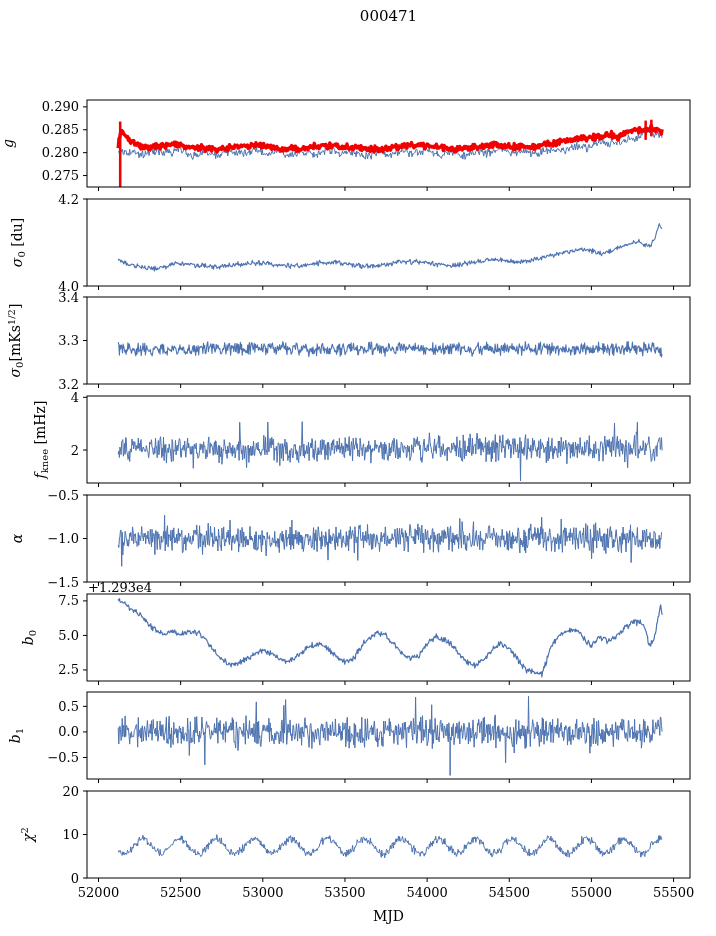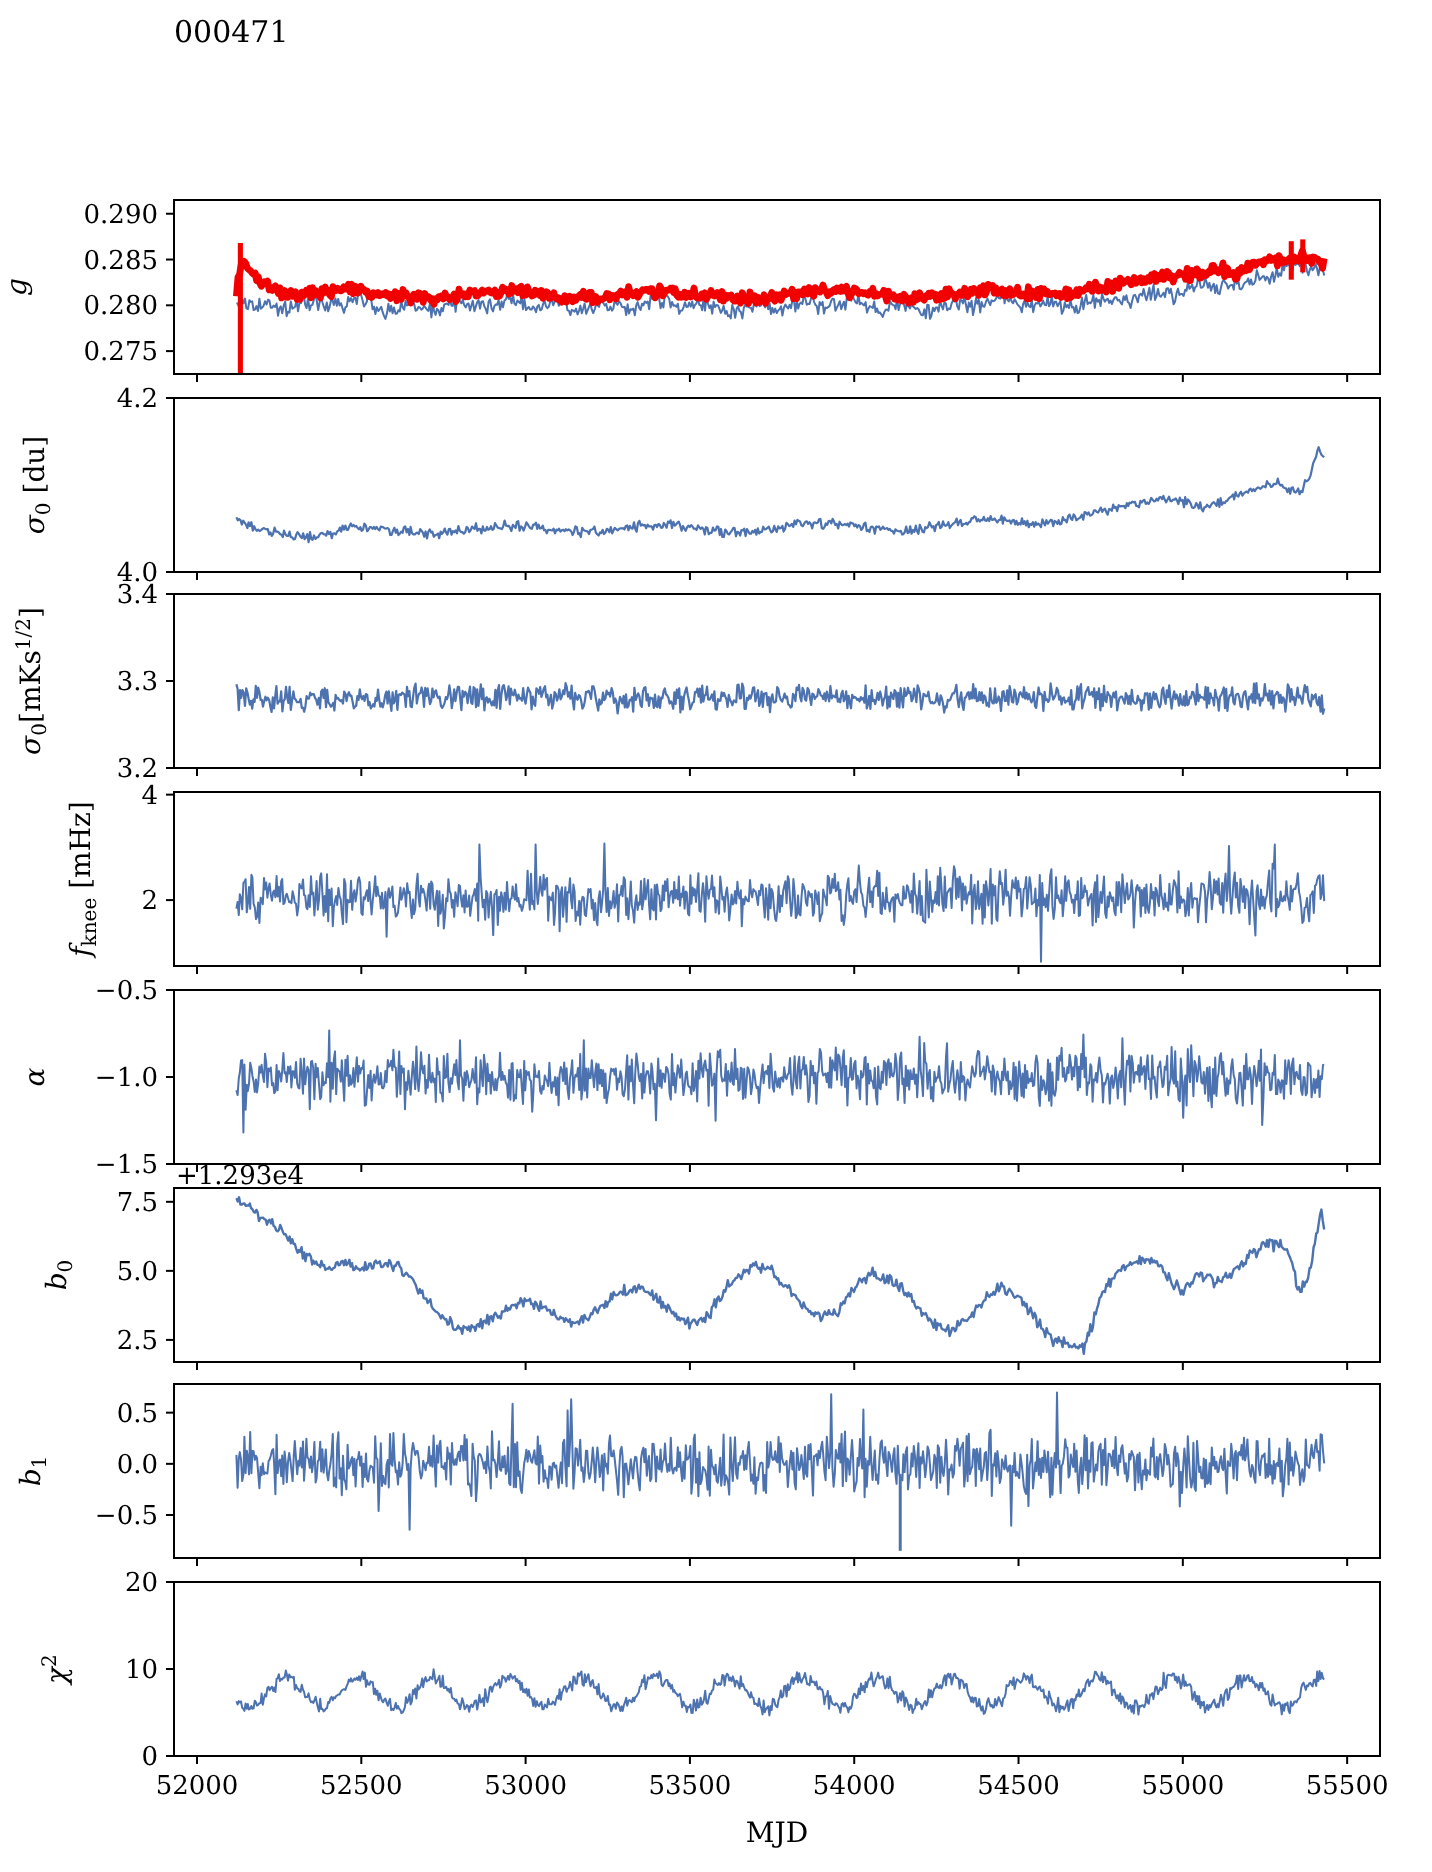--- a/index.html
+++ b/index.html
@@ -1,18 +1,18 @@
 <!DOCTYPE html>
 <html><head>
 <meta charset="utf-8">
 <style>
   html,body{margin:0;padding:0;background:#ffffff;}
   .figure{position:relative;width:716px;height:936px;background:#ffffff;
           font-family:"DejaVu Serif", serif;color:#000;overflow:hidden;}
-  .fig-title{position:absolute;top:7px;left:87px;width:603px;
+  .fig-title{position:absolute;top:7px;left:87px;width:603px;text-align:center;
              font-size:15px;color:#000;}
   svg{position:absolute;top:0;left:0;}
   .tick{font-family:"DejaVu Serif", serif;font-size:13px;fill:#000;}
   .ylabel{font-family:"DejaVu Serif", serif;font-size:14px;fill:#000;}
   .xlabel{font-family:"DejaVu Serif", serif;font-size:14px;fill:#000;}
 </style>
 </head>
 <body>
 
 <div class="figure">

